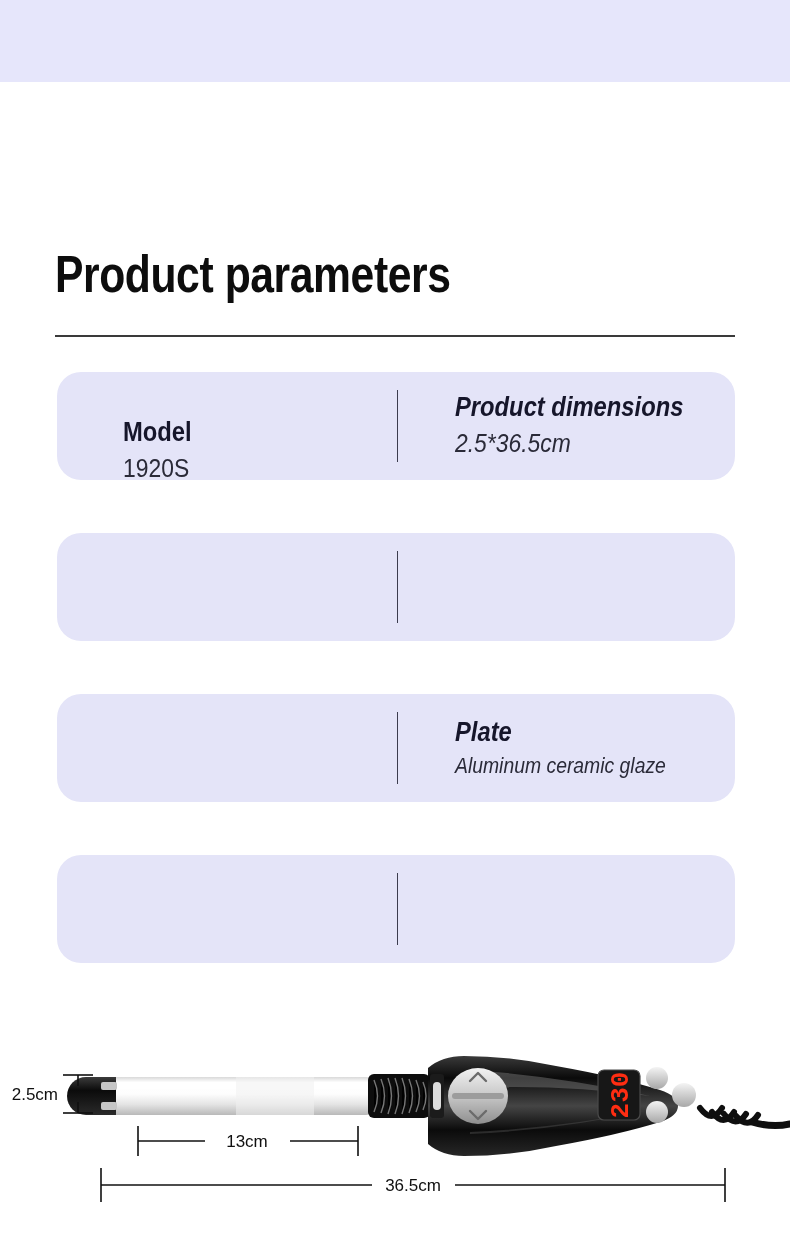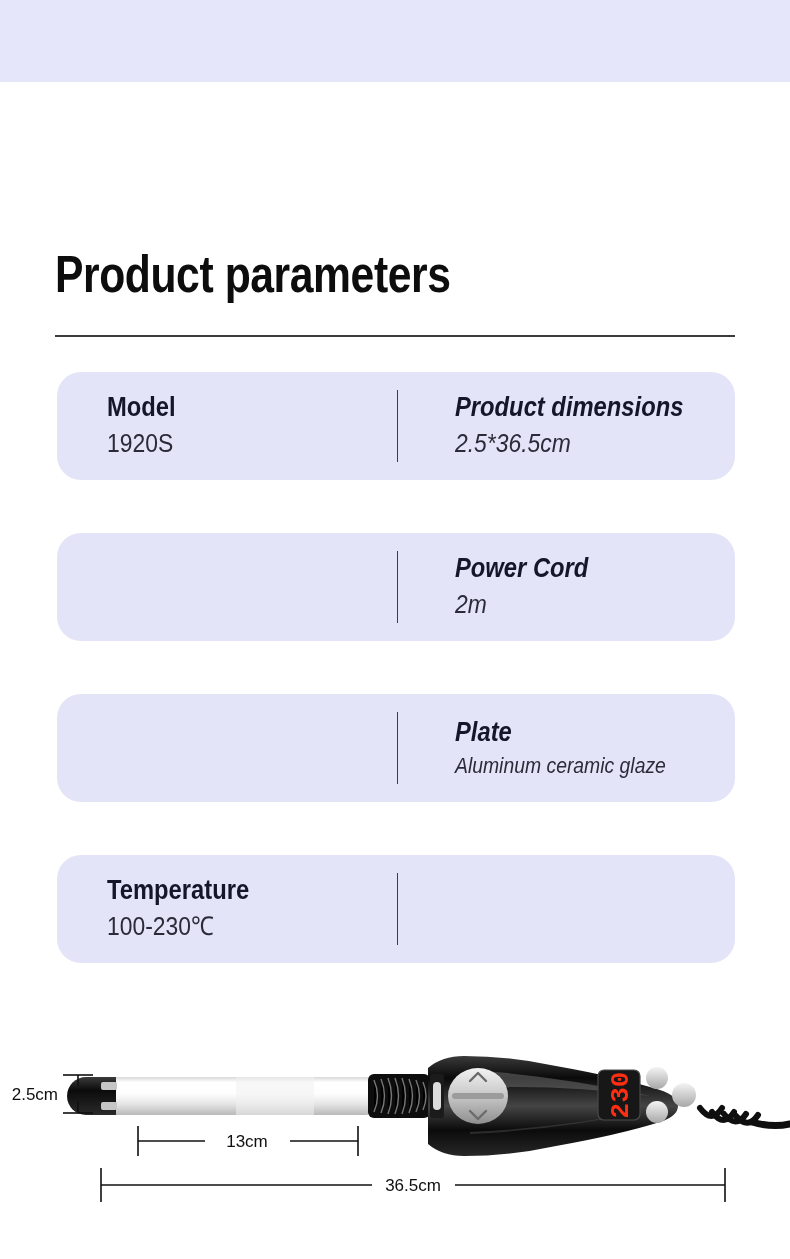--- a/index.html
+++ b/index.html
@@ -79,21 +79,21 @@
     background: #3c3c4e;
   }
   .cell {
     position: absolute;
     top: 0;
     height: 108px;
     display: flex;
     flex-direction: column;
     justify-content: center;
   }
-  .cell-left  { left: 50px;  width: 270px; }
+  .cell-left  { left: 66px;  width: 270px; margin-top: 25px; }
   .cell-right { left: 398px; width: 280px; font-style: italic; }
 
   .cell-label {
     font-family: "Liberation Sans Narrow", "Liberation Sans", sans-serif;
     font-size: 27px;
     font-weight: 700;
     color: #16162b;
     line-height: 1.22;
     transform: scaleX(0.88);
     transform-origin: left center;
@@ -146,39 +146,31 @@
     </div>
     <div class="param-divider"></div>
     <div class="cell cell-right">
       <div class="cell-label">Product dimensions</div>
       <div class="cell-value">2.5*36.5cm</div>
     </div>
   </div>
 
   <div class="param-card">
     <div class="param-divider"></div>
-    <div class="cell cell-right">
-      <div class="cell-label">Power Cord</div>
-      <div class="cell-value">2m</div>
-    </div>
   </div>
 
   <div class="param-card">
     <div class="param-divider"></div>
     <div class="cell cell-right">
       <div class="cell-label">Plate</div>
       <div class="cell-value small">Aluminum ceramic glaze</div>
     </div>
   </div>
 
   <div class="param-card">
-    <div class="cell cell-left">
-      <div class="cell-label">Temperature</div>
-      <div class="cell-value">100-230℃</div>
-    </div>
     <div class="param-divider"></div>
   </div>
 
 </div>
 
 <svg class="product-svg" viewBox="0 0 790 229">
   <defs>
     <linearGradient id="barrelGrad" x1="0" y1="0" x2="0" y2="1">
       <stop offset="0%" stop-color="#d9d9d9"></stop>
       <stop offset="14%" stop-color="#ffffff"></stop>

